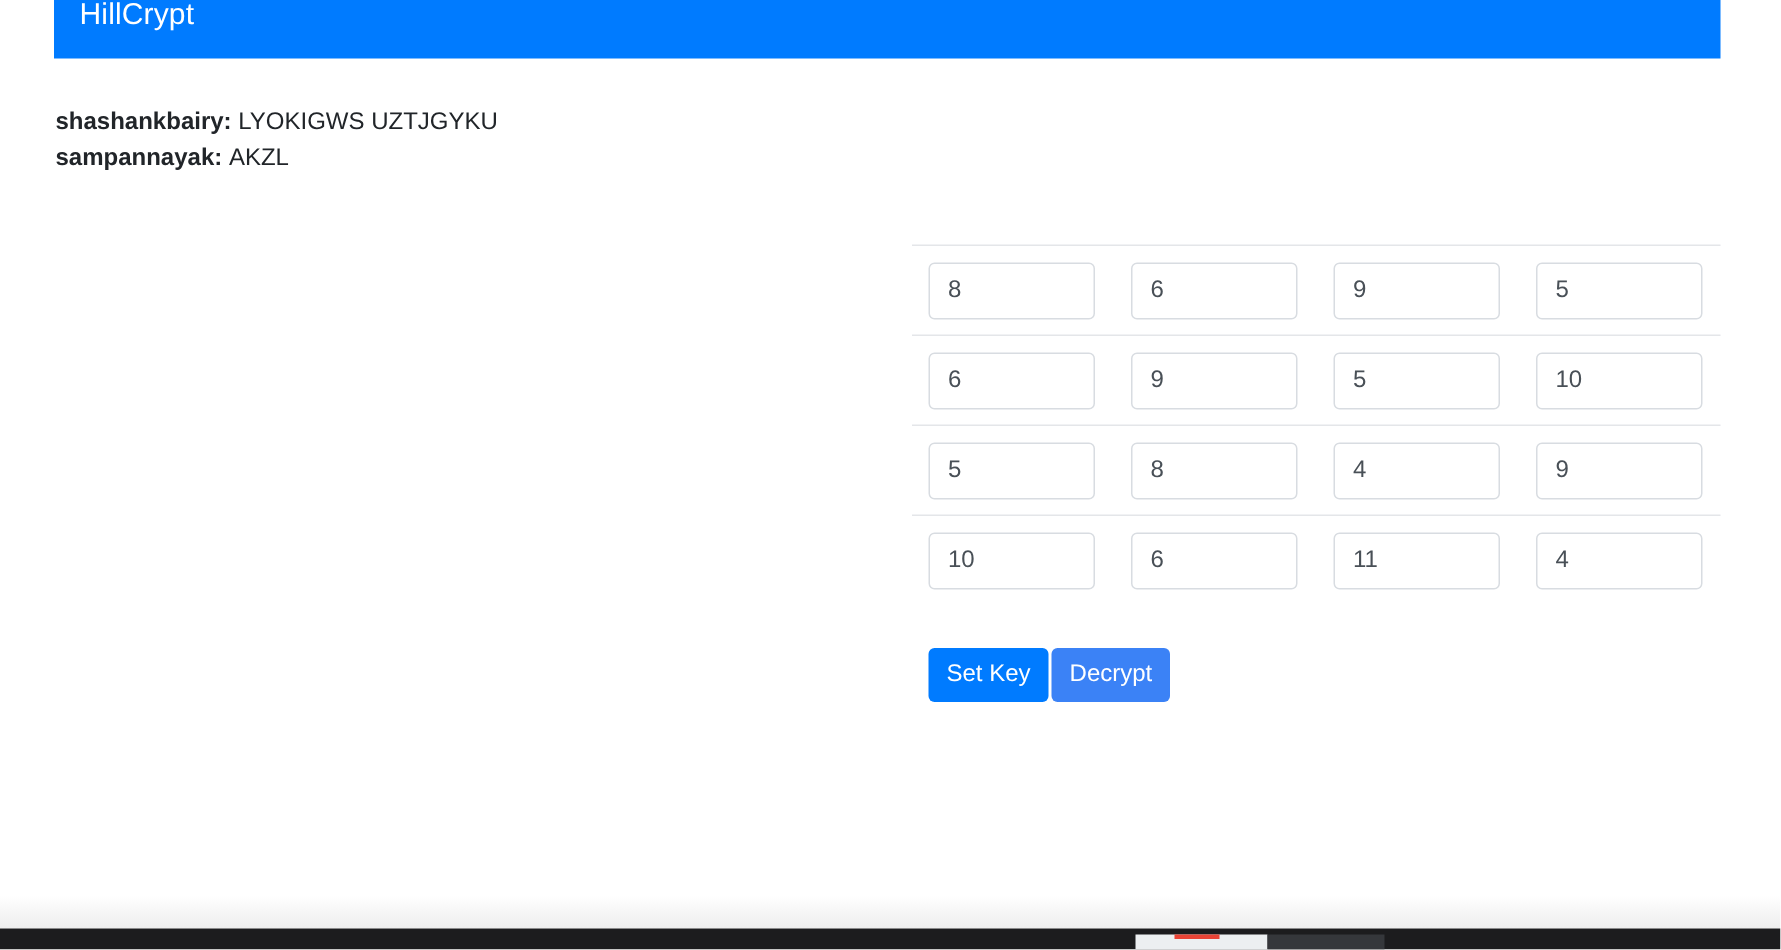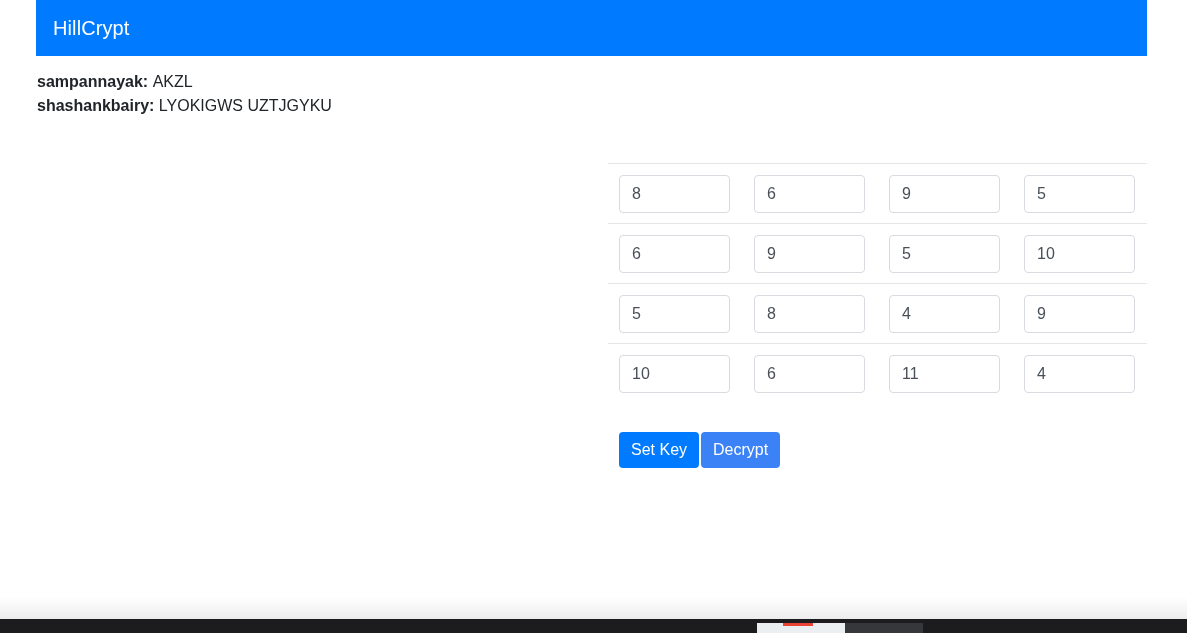--- a/index.html
+++ b/index.html
@@ -19,24 +19,24 @@
     height: 633px;
     background: #ffffff;
   }
 
   
   .navbar {
     position: absolute;
     left: 36px;
     top: 0;
     width: 1111px;
-    height: 56px;
+    height: 39px;
     background: #007bff;
     display: flex;
-    align-items: center;
+    align-items: flex-start;
   }
   .navbar-brand {
     color: #ffffff;
     font-size: 20px;
     line-height: 1;
     padding-left: 17px;
     letter-spacing: 0.1px;
     white-space: nowrap;
   }
 
@@ -188,24 +188,24 @@
 <body>
 
 <div class="page">
 
   <div class="navbar">
     <span class="navbar-brand">HillCrypt</span>
   </div>
 
   <div class="messages">
     <div class="msg-line">
+      <span class="msg-user">shashankbairy</span><span class="msg-user">: </span><span class="msg-body">LYOKIGWS UZTJGYKU</span>
+    </div>
+    <div class="msg-line">
       <span class="msg-user">sampannayak</span><span class="msg-user">: </span><span class="msg-body">AKZL</span>
-    </div>
-    <div class="msg-line">
-      <span class="msg-user">shashankbairy</span><span class="msg-user">: </span><span class="msg-body">LYOKIGWS UZTJGYKU</span>
     </div>
   </div>
 
 
   <div class="key-panel">
 
     <div class="key-row">
       <div class="key-cell">
         <input class="key-input" type="text" value="8" style="">
       </div>

